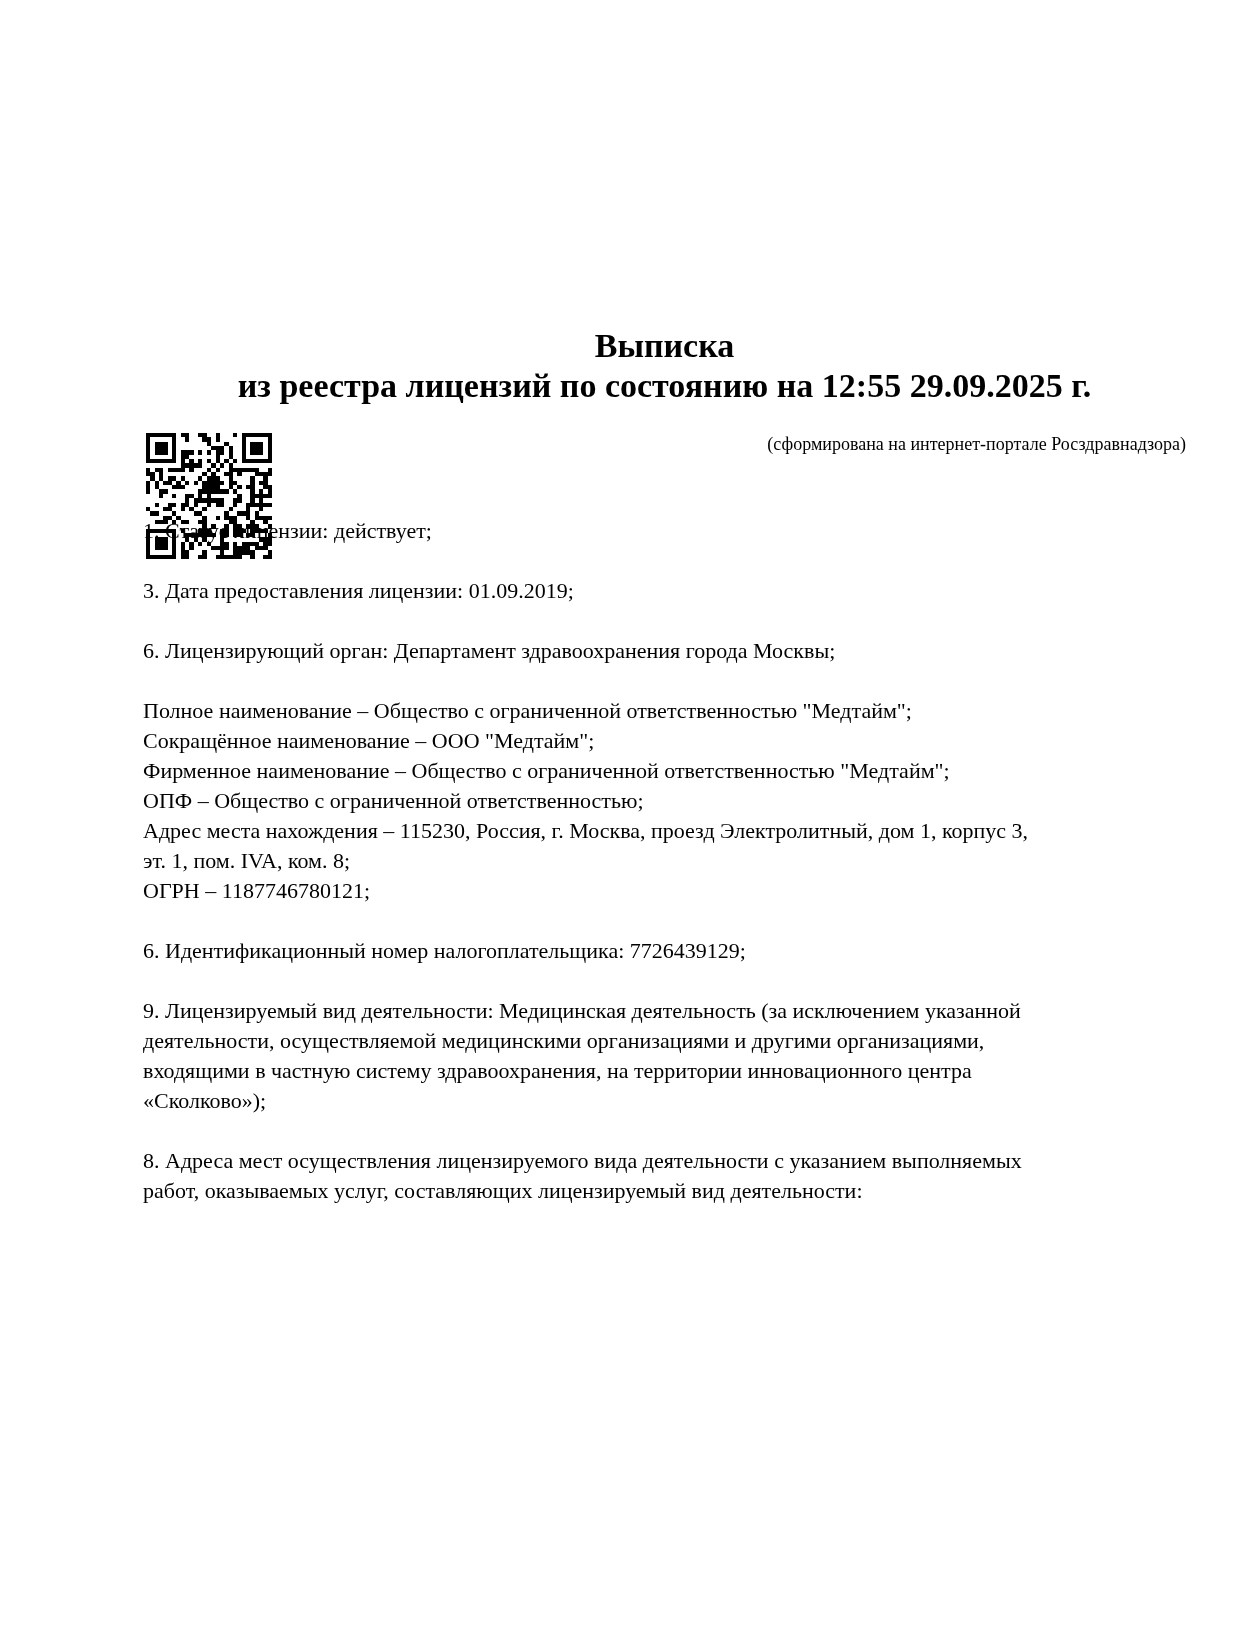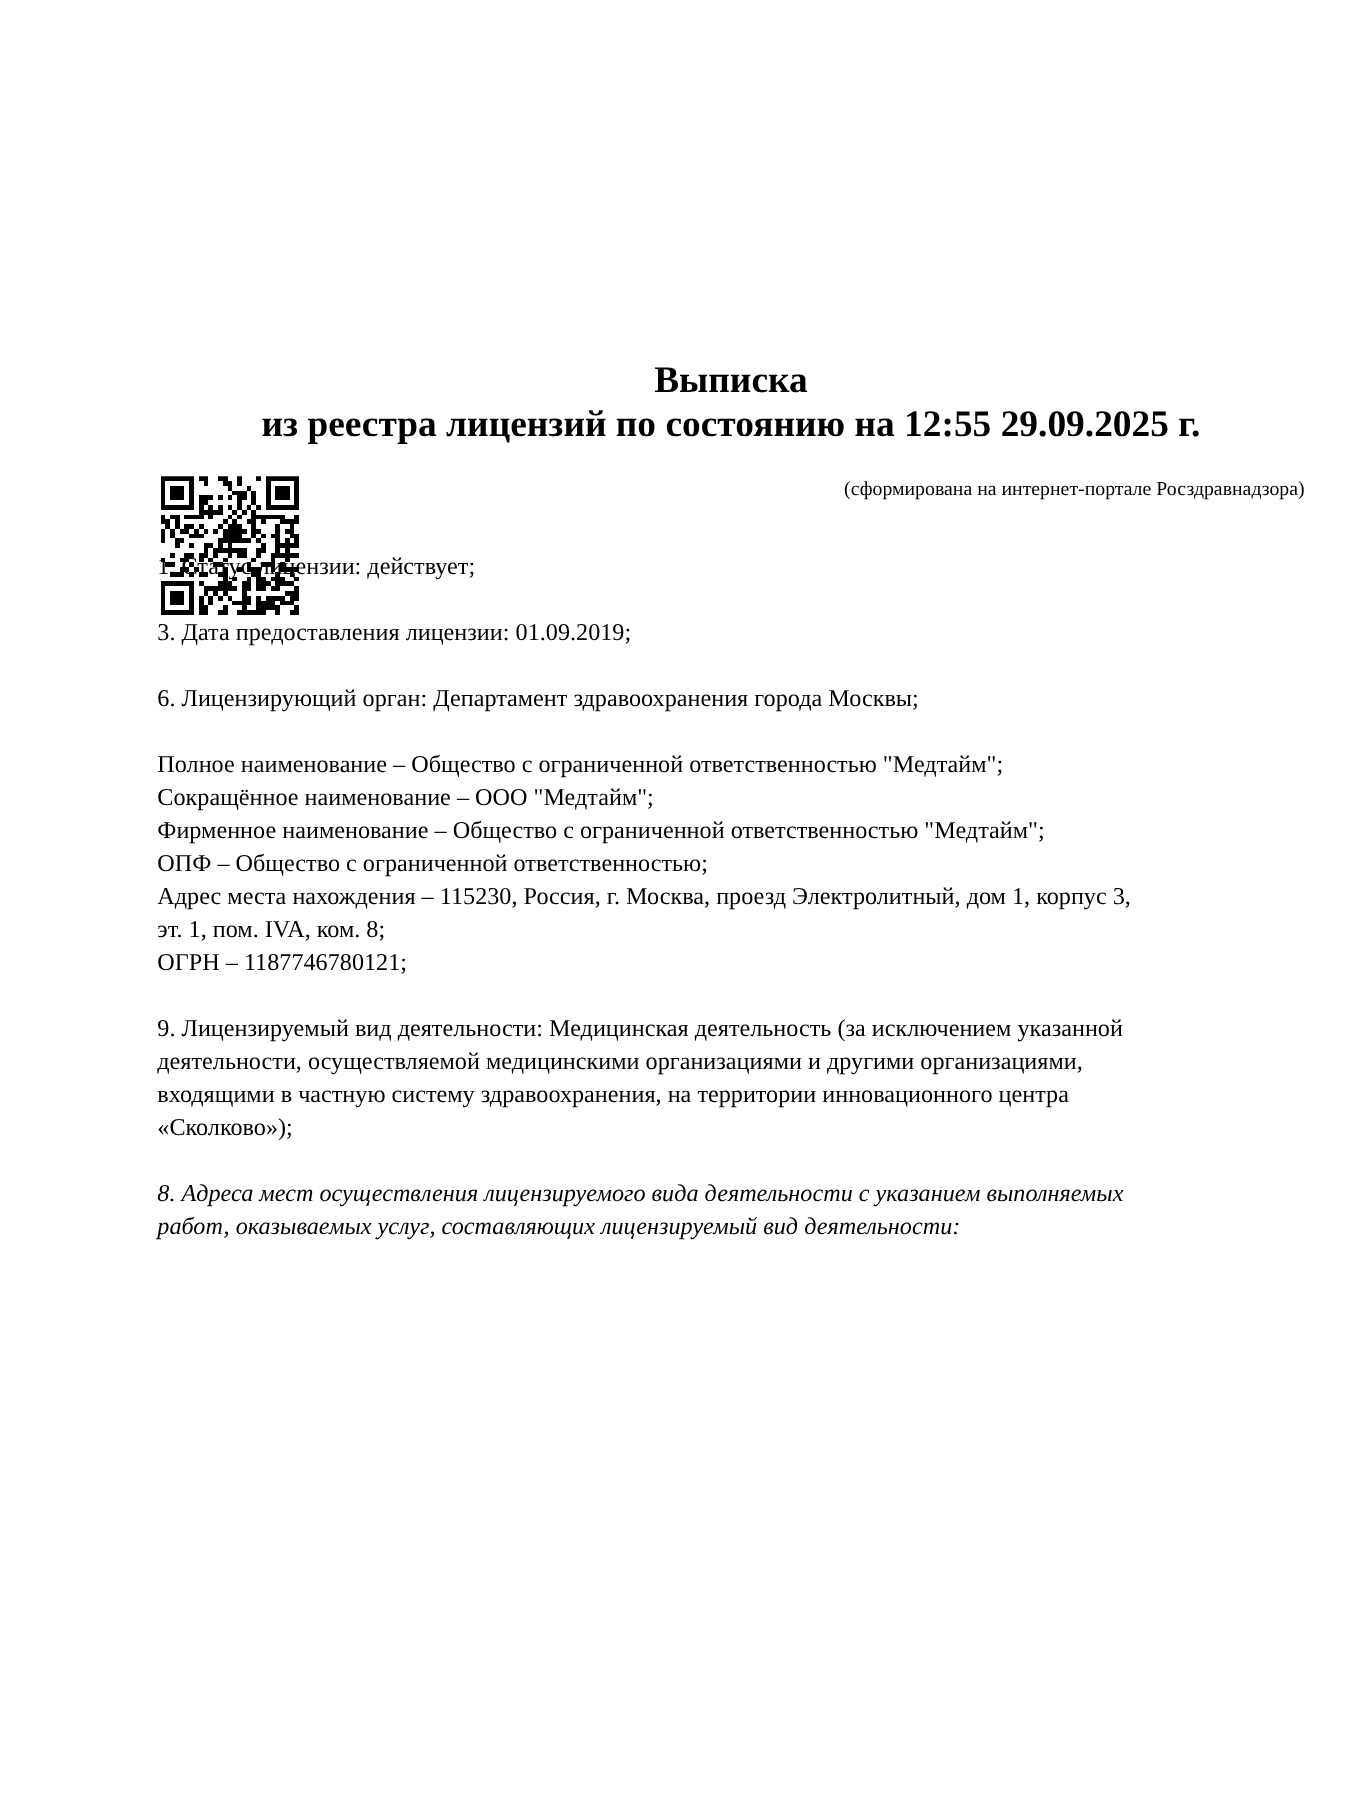--- a/index.html
+++ b/index.html
@@ -41,30 +41,30 @@
     line-height: 40px;
     letter-spacing: 0px;
   }
   .subtitle {
     margin-top: 26px;
     text-align: right;
     font-size: 18px;
     line-height: 24px;
   }
   .body-text {
-    margin-top: 44px;
+    margin-top: 60px;
   }
   .para {
     font-size: 22px;
     line-height: 30px;
     margin: 0 0 30px 0;
     white-space: pre-line;
     text-align: left;
   }
-  .para:last-child { margin-bottom: 0; font-style: italic; }
+  .para:last-child { margin-bottom: 0; }
 </style>
 </head>
 <body>
 
 <div class="page">
 
   <div class="qr">
       <svg viewBox="0 0 29 29" shape-rendering="crispEdges" fill="#000000">
         <rect x="0" y="0" width="1" height="1"></rect>
         <rect x="1" y="0" width="1" height="1"></rect>
@@ -488,20 +488,21 @@
       <p class="para">1. Статус лицензии: действует;</p>
       <p class="para">3. Дата предоставления лицензии: 01.09.2019;</p>
       <p class="para">6. Лицензирующий орган: Департамент здравоохранения города Москвы;</p>
       <p class="para">Полное наименование – Общество с ограниченной ответственностью "Медтайм";
 Сокращённое наименование – ООО "Медтайм";
 Фирменное наименование – Общество с ограниченной ответственностью "Медтайм";
 ОПФ – Общество с ограниченной ответственностью;
 Адрес места нахождения – 115230, Россия, г. Москва, проезд Электролитный, дом 1, корпус 3,
 эт. 1, пом. IVA, ком. 8;
 ОГРН – 1187746780121;</p>
+      <p class="para">6. Идентификационный номер налогоплательщика: 7726439129;</p>
       <p class="para">9. Лицензируемый вид деятельности: Медицинская деятельность (за исключением указанной
 деятельности, осуществляемой медицинскими организациями и другими организациями,
 входящими в частную систему здравоохранения, на территории инновационного центра
 «Сколково»);</p>
       <p class="para">8. Адреса мест осуществления лицензируемого вида деятельности с указанием выполняемых
 работ, оказываемых услуг, составляющих лицензируемый вид деятельности:</p>
     </div>
 
   </div>
 </div>

